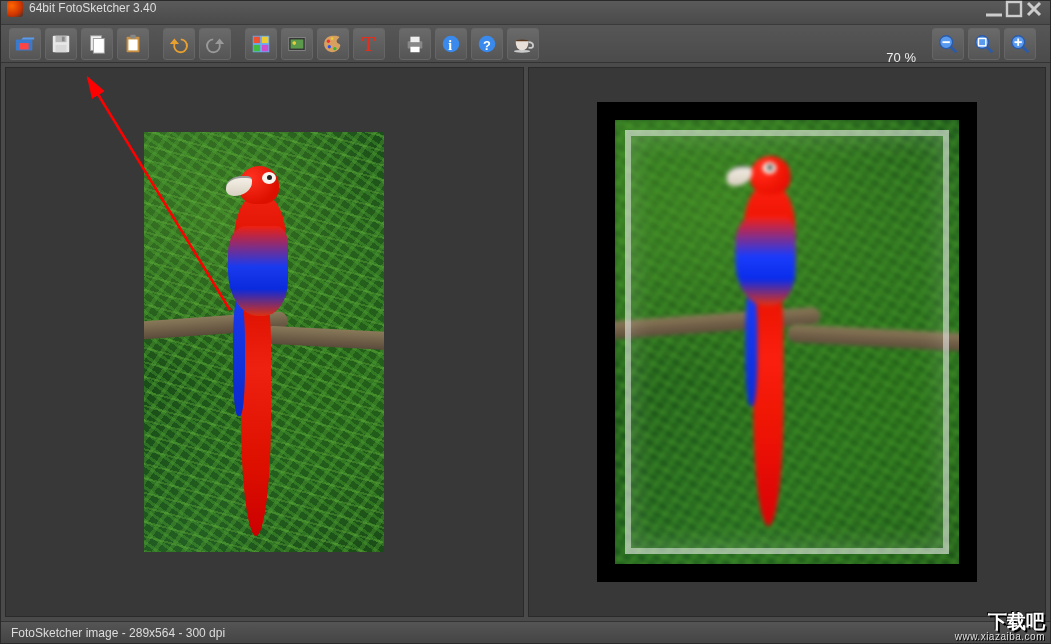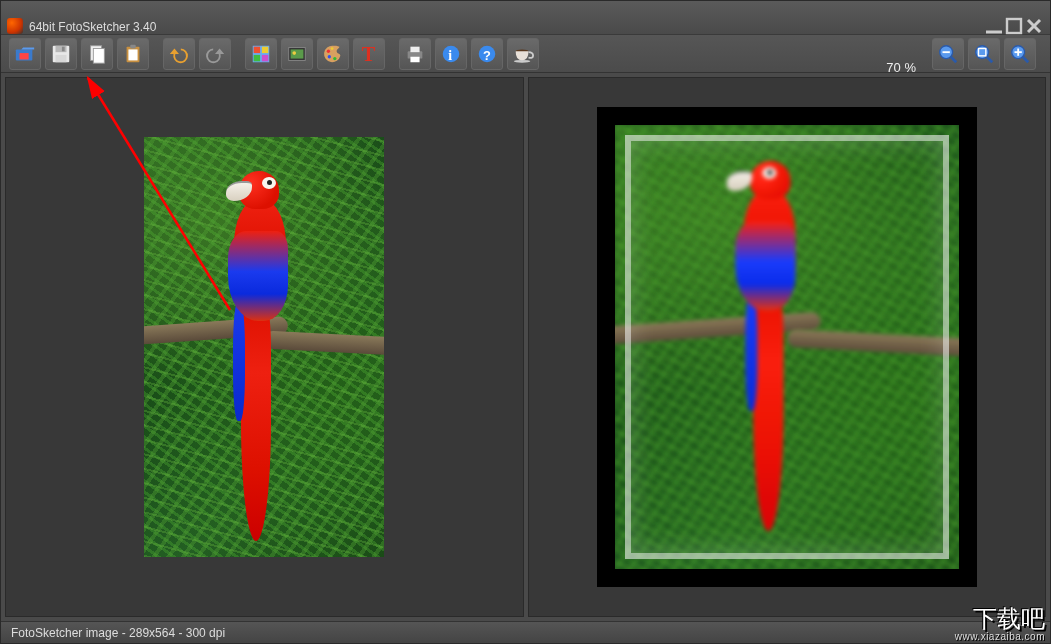--- a/index.html
+++ b/index.html
@@ -13,24 +13,24 @@
 }
 .window {
   width: 1051px;
   height: 644px;
   background: #4a4a4a;
   border: 1px solid #2a2a2a;
   display: flex;
   flex-direction: column;
 }
 .titlebar {
-  height: 34px;
+  height: 24px;
   background: linear-gradient(#5a5a5a, #4a4a4a);
   display: flex;
-  align-items: flex-end;
+  align-items: flex-start;
   padding: 0 6px;
   color: #ddd;
   font-size: 12px;
   border-bottom: 1px solid #3a3a3a;
 }
 .titlebar .app-icon {
   width: 16px; height: 16px; margin-right: 6px;
   background: radial-gradient(circle at 30% 30%, #ff6600, #cc3300 60%, #333);
   border-radius: 3px;
 }
@@ -235,21 +235,21 @@
 
 .watermark {
   position: absolute;
   right: 6px; bottom: 2px;
   text-align: right;
   color: #fff;
   pointer-events: none;
   z-index: 200;
 }
 .watermark .big {
-  font-size: 24px; font-weight: 400;
+  font-size: 19px; font-weight: 700;
   text-shadow: 2px 2px 0 #000, -1px -1px 0 #000;
   line-height: 1;
 }
 .watermark .url {
   font-size: 10px; color: #ddd;
   text-shadow: 1px 1px 0 #000;
   letter-spacing: 0.5px;
 }
 </style>
 </head>

